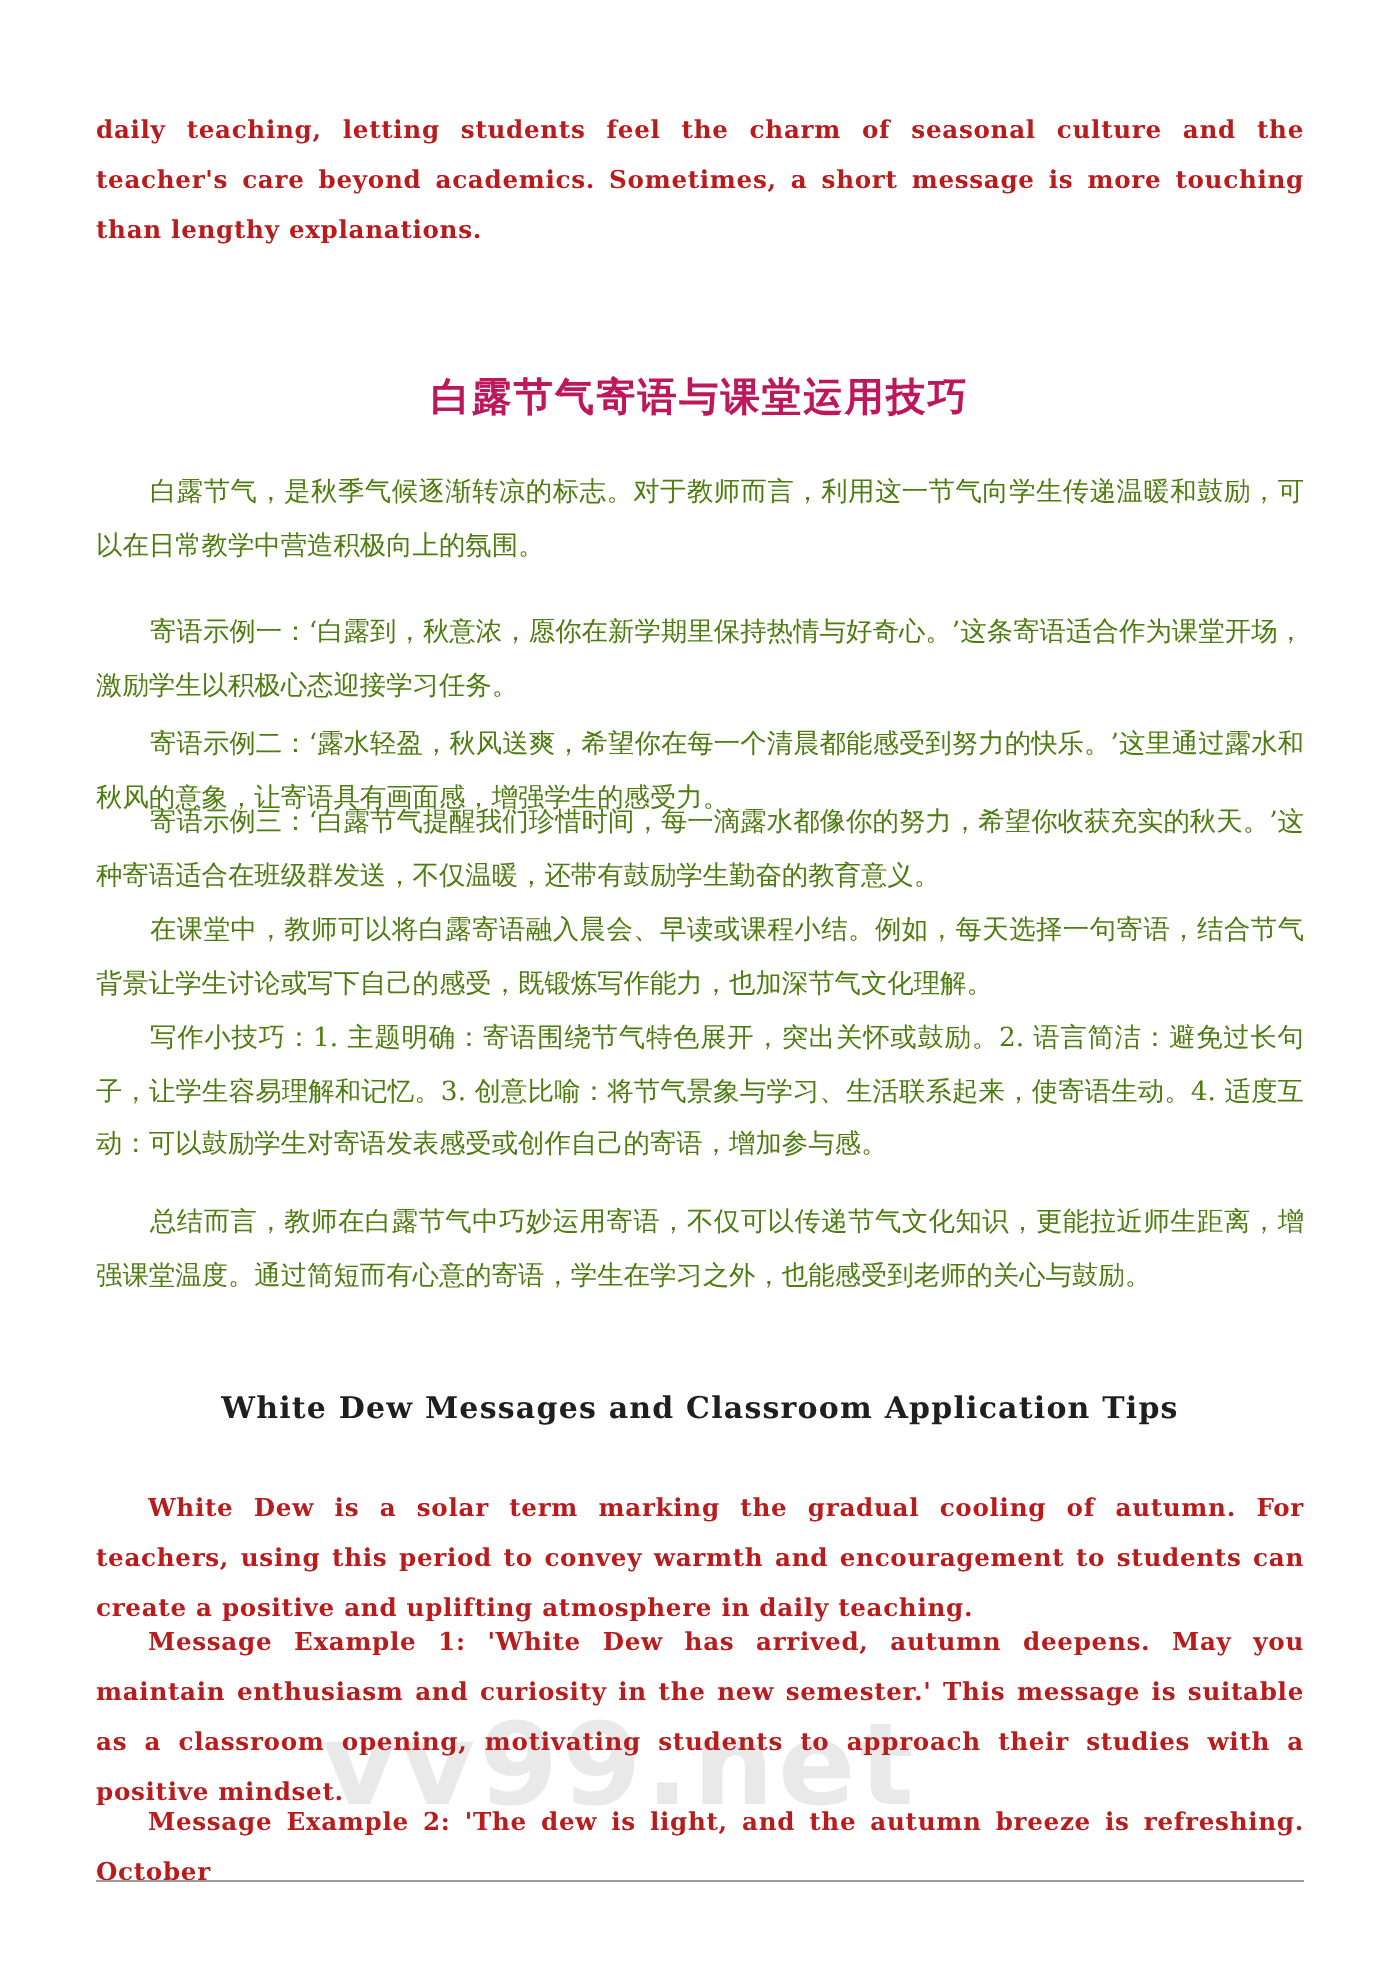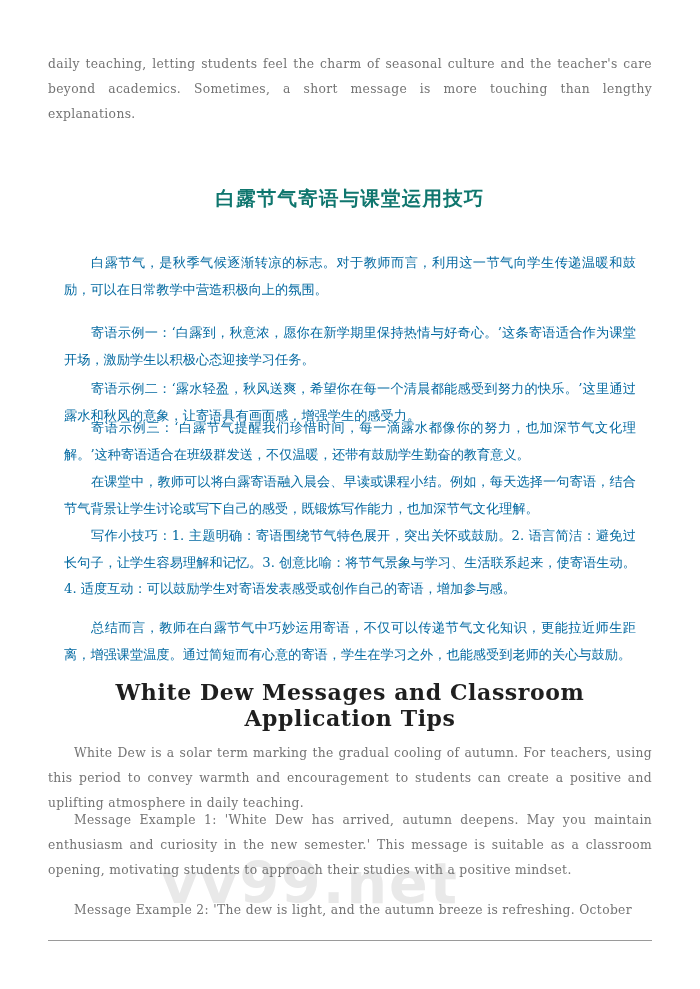--- a/index.html
+++ b/index.html
@@ -38,63 +38,64 @@
     pointer-events: none;
     z-index: 0;
     line-height: 1;
   }
 
   
   .en-para {
     font-family: "DejaVu Serif", "Liberation Serif", serif;
     font-size: 12.3px;
     line-height: 25px;
-    color: #737373;
+    color: #b91c1c;
     text-align: justify;
     text-align-last: left;
     letter-spacing: 0.35px;
     margin: 0;
     position: relative;
     z-index: 2;
+    font-weight: bold;
   }
   .en-para.indent { text-indent: 26px; }
 
   .cn-title {
     font-family: "DejaVu Sans", "Liberation Sans", sans-serif;
     font-weight: bold;
     font-size: 19.5px;
-    color: #0f766e;
+    color: #be185d;
     text-align: center;
     letter-spacing: 1.2px;
     margin: 0;
     position: relative;
     z-index: 2;
   }
 
   .cn-para {
     font-family: "DejaVu Serif", "Liberation Serif", serif;
     font-size: 13.2px;
     line-height: 26.5px;
-    color: #0369a1;
+    color: #4d7c0f;
     text-align: justify;
     text-align-last: left;
     text-indent: 27px;
-    margin: 16px;
+    margin: 0;
     position: relative;
     z-index: 2;
   }
 
   .en-title {
     font-family: "DejaVu Serif", "Liberation Serif", serif;
     font-weight: bold;
-    font-size: 22px;
+    font-size: 15px;
     color: #1f1f1f;
     text-align: center;
     letter-spacing: 0.6px;
-    margin: 0;
+    margin: 16px;
     position: relative;
     z-index: 2;
   }
 
   
   .blk { position: absolute; left: 0; width: 604px; }
 
   #b-top        { top: 52px; }
   #b-cn-title   { top: 185px; }
   #b-cn-1       { top: 234px; }
@@ -155,21 +156,21 @@
 
     <div class="blk" id="b-cn-2">
       <p class="cn-para">寄语示例一：‘白露到，秋意浓，愿你在新学期里保持热情与好奇心。’这条寄语适合作为课堂开场，激励学生以积极心态迎接学习任务。</p>
     </div>
 
     <div class="blk" id="b-cn-3">
       <p class="cn-para">寄语示例二：‘露水轻盈，秋风送爽，希望你在每一个清晨都能感受到努力的快乐。’这里通过露水和秋风的意象，让寄语具有画面感，增强学生的感受力。</p>
     </div>
 
     <div class="blk" id="b-cn-4">
-      <p class="cn-para">寄语示例三：‘白露节气提醒我们珍惜时间，每一滴露水都像你的努力，也加深节气文化理解。’这种寄语适合在班级群发送，不仅温暖，还带有鼓励学生勤奋的教育意义。</p>
+      <p class="cn-para">寄语示例三：‘白露节气提醒我们珍惜时间，每一滴露水都像你的努力，希望你收获充实的秋天。’这种寄语适合在班级群发送，不仅温暖，还带有鼓励学生勤奋的教育意义。</p>
     </div>
 
     <div class="blk" id="b-cn-5">
       <p class="cn-para">在课堂中，教师可以将白露寄语融入晨会、早读或课程小结。例如，每天选择一句寄语，结合节气背景让学生讨论或写下自己的感受，既锻炼写作能力，也加深节气文化理解。</p>
     </div>
 
     <div class="blk" id="b-cn-6">
       <p class="cn-para">写作小技巧：1. 主题明确：寄语围绕节气特色展开，突出关怀或鼓励。2. 语言简洁：避免过长句子，让学生容易理解和记忆。3. 创意比喻：将节气景象与学习、生活联系起来，使寄语生动。4. 适度互动：可以鼓励学生对寄语发表感受或创作自己的寄语，增加参与感。</p>
     </div>
 

